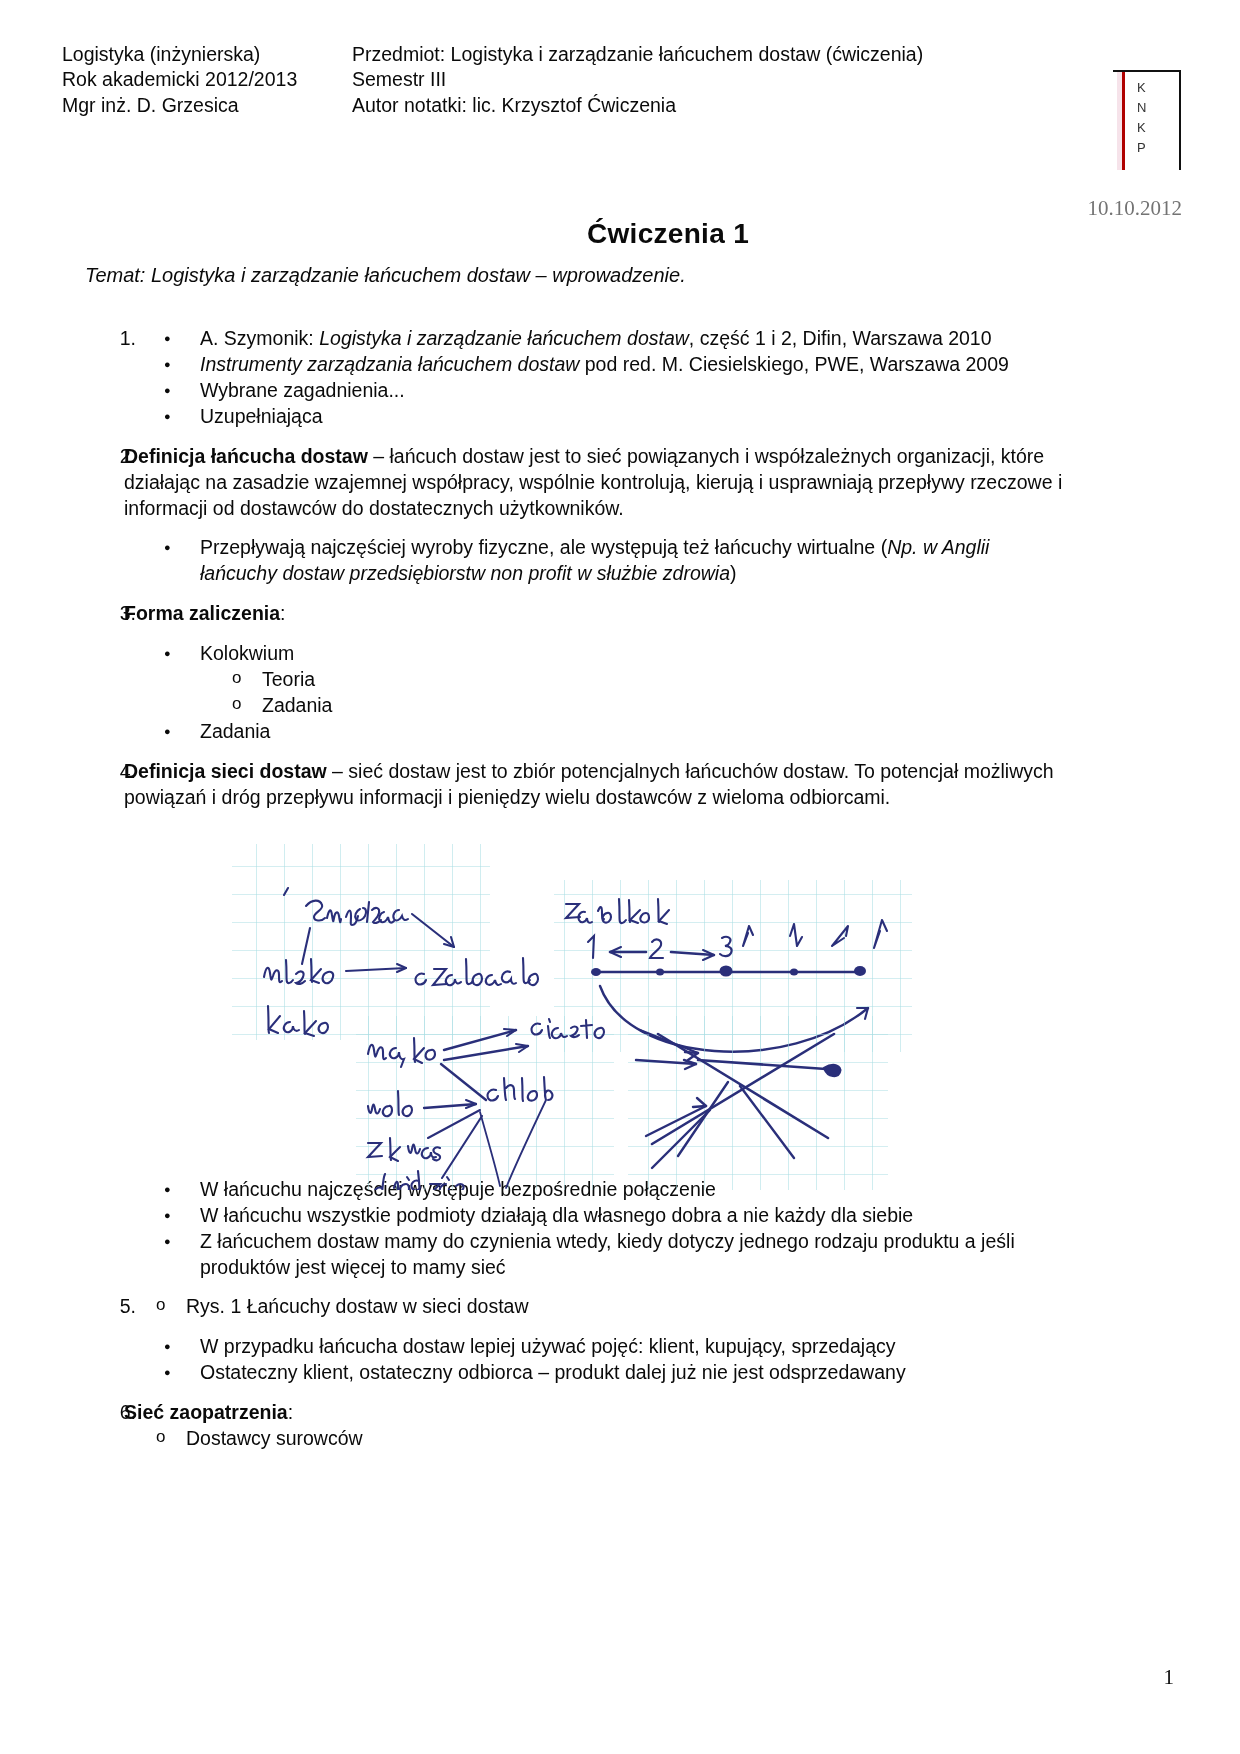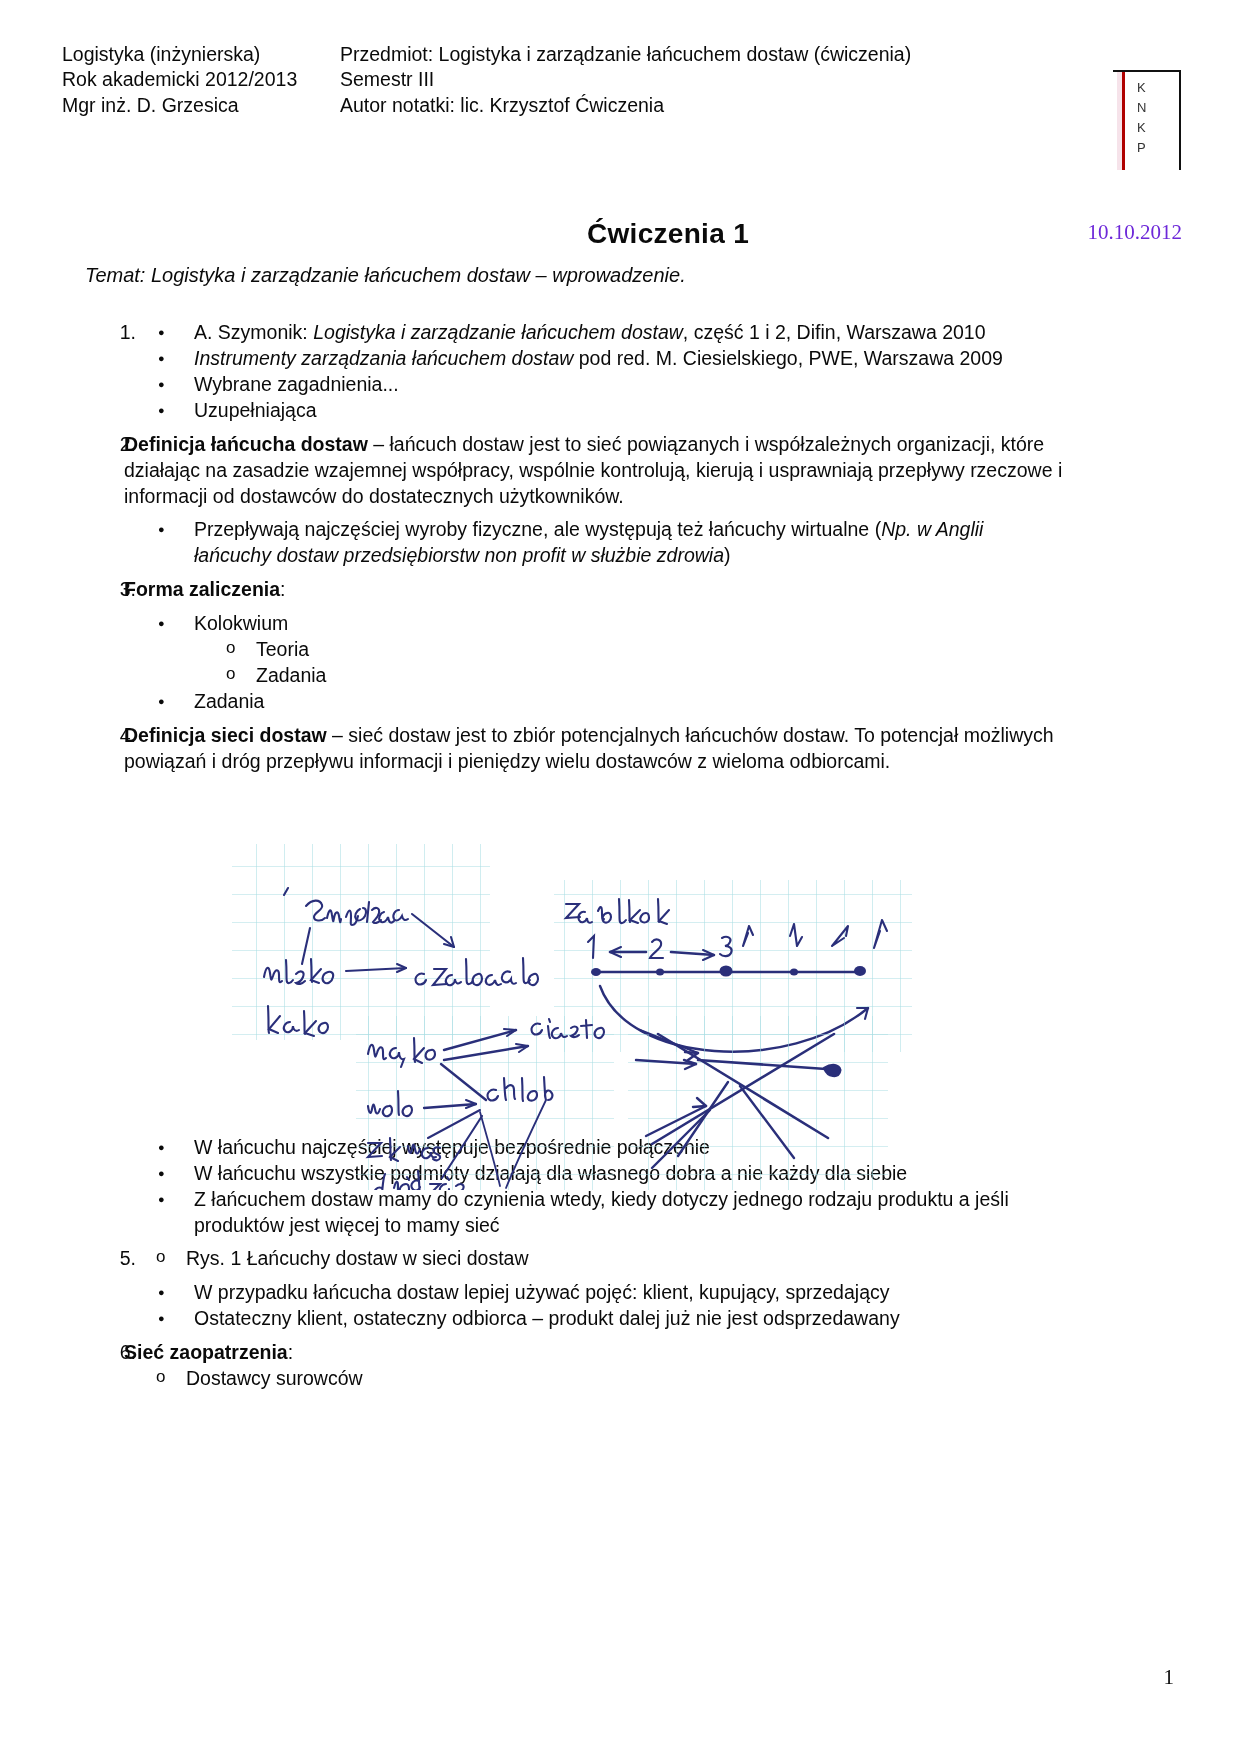--- a/index.html
+++ b/index.html
@@ -26,20 +26,21 @@
     position: absolute;
     left: 62px;
     top: 42px;
     width: 1020px;
     font-size: 19.5px;
     line-height: 1.30;
   }
   .hdr-row {
     display: flex;
     align-items: flex-start;
+    gap: 12px;
   }
   .hdr-left {
     width: 278px;
     flex: 0 0 278px;
   }
   .hdr-right {
     flex: 1 1 auto;
   }
 
   
@@ -84,22 +85,21 @@
     letter-spacing: 0.5px;
   }
 
   
   .doc-date {
     position: absolute;
     right: 58px;
     top: 196px;
     font-family: "Liberation Serif", serif;
     font-size: 21px;
-    color: #6d28d9;
-    margin-top: 24px;
+    color: #737373;
   }
   .doc-title {
     position: absolute;
     left: 0;
     top: 218px;
     width: 1240px;
     text-align: center;
     font-size: 28px;
     font-weight: bold;
     letter-spacing: 0.3px;
@@ -136,21 +136,21 @@
   }
   ol.lvl1 > li::before {
     content: counter(l1) ".";
     position: absolute;
     left: 48px;
     top: 0;
     width: 26px;
     text-align: right;
   }
   ul.lvl2 {
-    margin: 8px;
+    margin: 14px;
     padding-left: 0;
     list-style: none;
   }
   ul.lvl2 > li {
     position: relative;
     padding-left: 62px;
     margin: 0;
   }
   ul.lvl2 > li::before {
     content: "\25CF";

